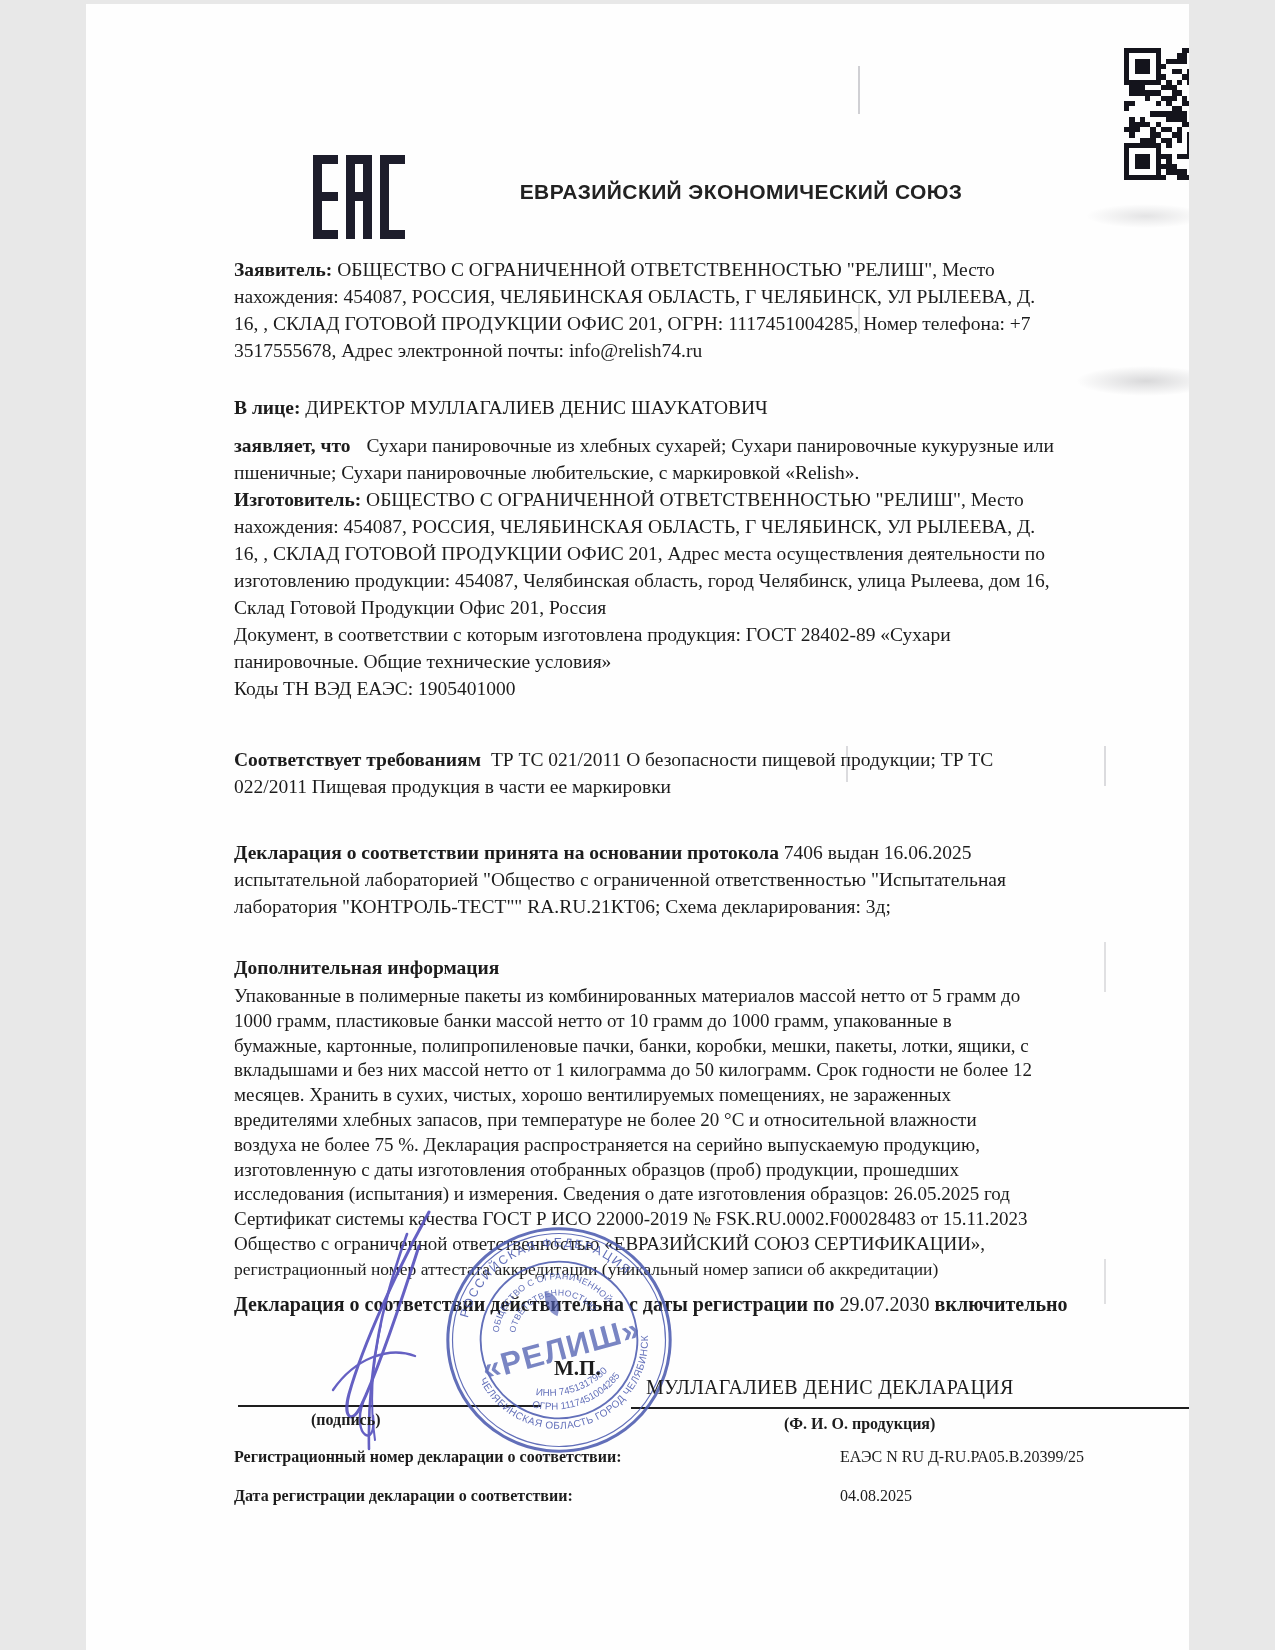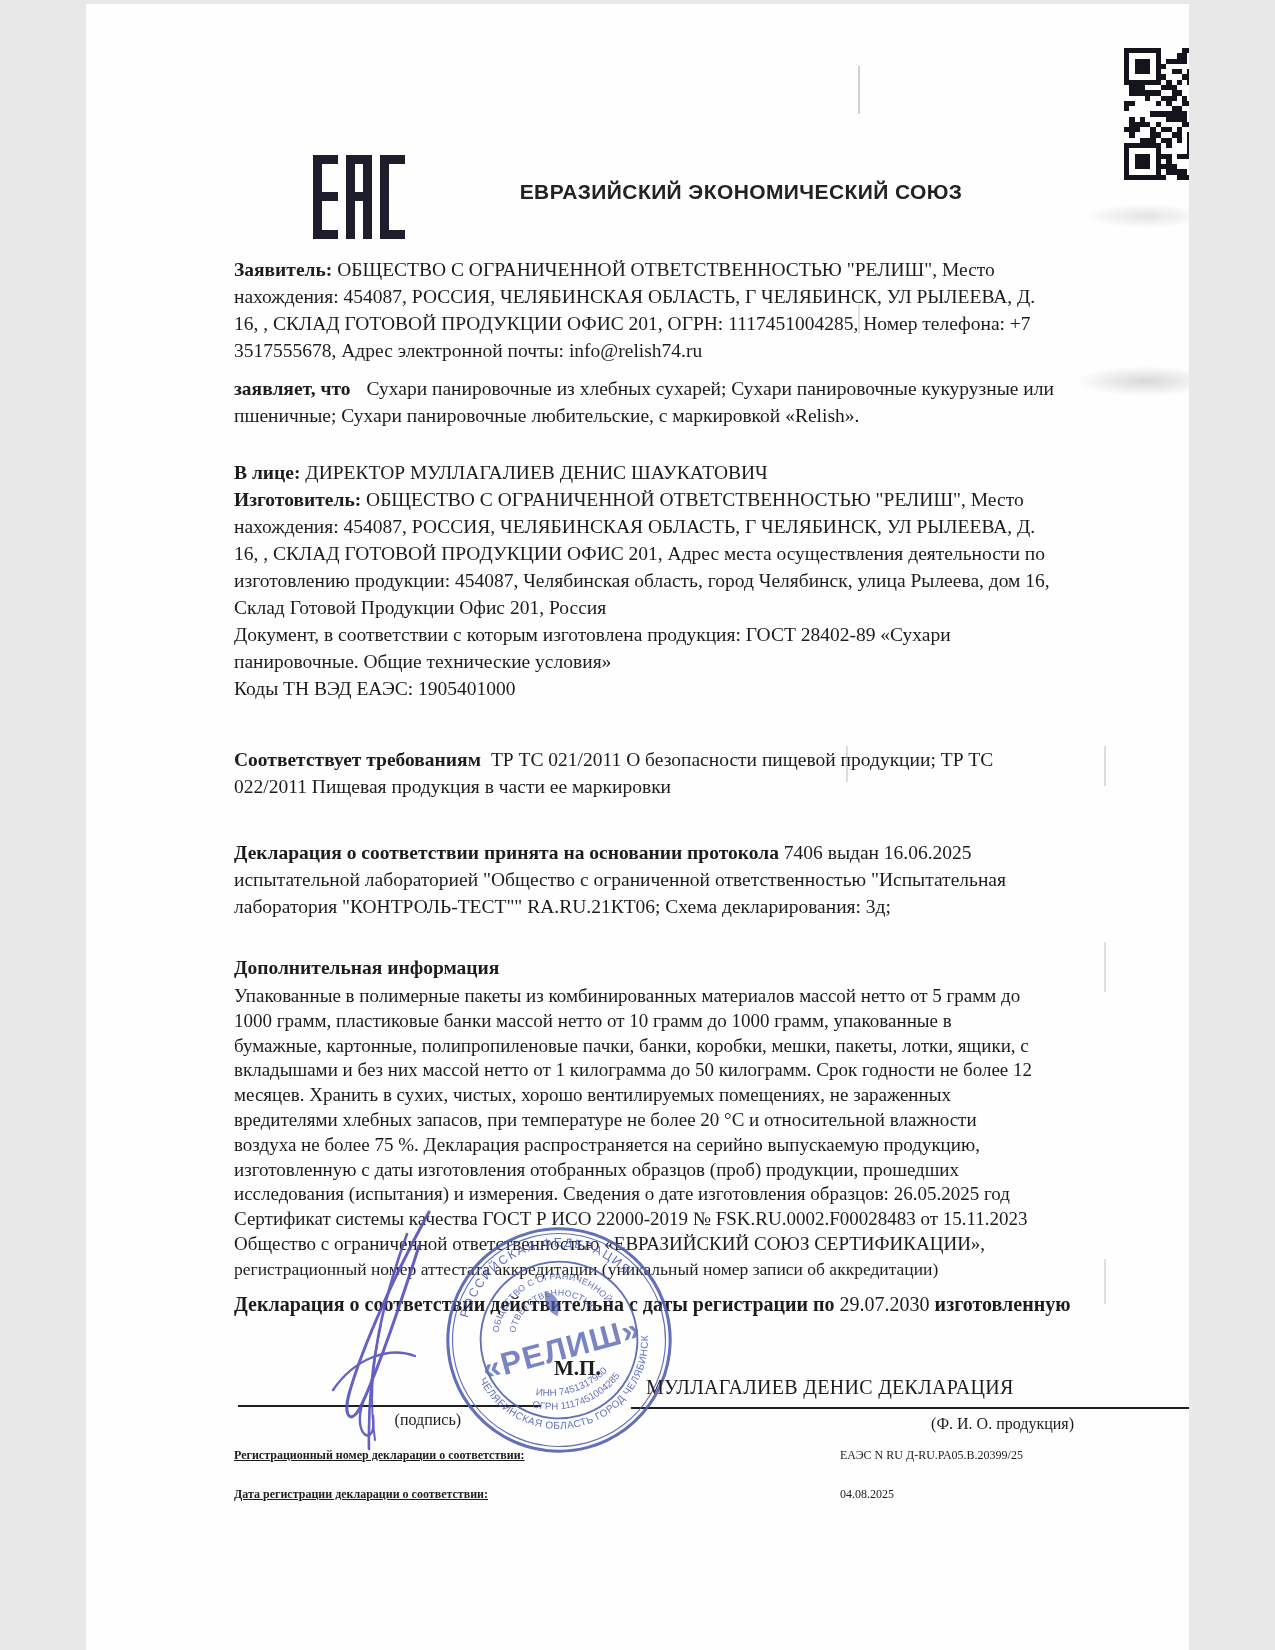--- a/index.html
+++ b/index.html
@@ -38,25 +38,25 @@
   #p-validity{margin-top:9px;font-size:20px;line-height:26px;font-weight:bold;white-space:nowrap;}
   #p-validity .reg{font-weight:normal;}
   
   .sig-svg{position:absolute;left:225px;top:1200px;z-index:3;}
   .stamp{position:absolute;left:356px;top:1219px;width:234px;height:234px;z-index:2;opacity:.88;}
   .mp{position:absolute;left:468px;top:1352px;font-size:21px;font-weight:bold;z-index:4;}
   .fio-name{position:absolute;left:560px;top:1372px;font-size:20px;z-index:4;letter-spacing:.3px;}
   .rule{position:absolute;height:0;border-top:2.5px solid #1e1e1e;z-index:1;}
   .rule.sign{left:152px;top:1401px;width:303px;}
   .rule.name{left:545px;top:1403px;width:592px;}
-  .cap{position:absolute;font-size:16px;font-weight:normal;text-align:right;z-index:4;}
+  .cap{position:absolute;font-size:16px;font-weight:bold;text-align:left;z-index:4;}
   .cap.sign{left:225px;top:1407px;width:150px;}
   .cap.fio{left:698px;top:1411px;width:290px;}
   
-  .reg-row{position:absolute;left:148px;width:1000px;font-size:12px;z-index:4;text-decoration:underline;}
+  .reg-row{position:absolute;left:148px;width:1000px;font-size:16px;z-index:4;}
   .reg-row .rl{font-weight:bold;}
   .reg-row .rv{position:absolute;left:606px;top:0;font-weight:normal;}
   #reg-number{top:1444px;}
   #reg-date{top:1483px;}
   
   .crease{position:absolute;width:2px;background:#9a9aa2;opacity:.45;}
   .smudge{position:absolute;border-radius:50%;
     background:radial-gradient(closest-side,rgba(120,120,125,.28),rgba(120,120,125,0));}
 </style>
 </head>
@@ -423,24 +423,24 @@
         <rect x="20" y="24" width="1" height="1"></rect>
       </g>
     </svg>
 
   <div class="col">
     <p id="p-applicant"><b class="lbl">Заявитель:</b><span class="pl"> ОБЩЕСТВО С ОГРАНИЧЕННОЙ ОТВЕТСТВЕННОСТЬЮ "РЕЛИШ", Место
 нахождения: 454087, РОССИЯ, ЧЕЛЯБИНСКАЯ ОБЛАСТЬ, Г ЧЕЛЯБИНСК, УЛ РЫЛЕЕВА, Д.
 16, , СКЛАД ГОТОВОЙ ПРОДУКЦИИ ОФИС 201, ОГРН: 1117451004285, Номер телефона: +7
 3517555678, Адрес электронной почты: info@relish74.ru</span></p>
 
+    <p id="p-representative"><b class="lbl">В лице:</b> <span class="pl">ДИРЕКТОР МУЛЛАГАЛИЕВ ДЕНИС ШАУКАТОВИЧ</span></p>
+
     <p id="p-declares"><b class="lbl">заявляет, что</b><span class="pl">Сухари панировочные из хлебных сухарей; Сухари панировочные кукурузные или
 пшеничные; Сухари панировочные любительские, с маркировкой «Relish».</span></p>
-
-    <p id="p-representative"><b class="lbl">В лице:</b> <span class="pl">ДИРЕКТОР МУЛЛАГАЛИЕВ ДЕНИС ШАУКАТОВИЧ</span></p>
 
     <p id="p-manufacturer"><b class="lbl">Изготовитель:</b><span class="pl"> ОБЩЕСТВО С ОГРАНИЧЕННОЙ ОТВЕТСТВЕННОСТЬЮ "РЕЛИШ", Место
 нахождения: 454087, РОССИЯ, ЧЕЛЯБИНСКАЯ ОБЛАСТЬ, Г ЧЕЛЯБИНСК, УЛ РЫЛЕЕВА, Д.
 16, , СКЛАД ГОТОВОЙ ПРОДУКЦИИ ОФИС 201, Адрес места осуществления деятельности по
 изготовлению продукции: 454087, Челябинская область, город Челябинск, улица Рылеева, дом 16,
 Склад Готовой Продукции Офис 201, Россия</span></p>
 
     <p id="p-document"><span class="pl">Документ, в соответствии с которым изготовлена продукция: ГОСТ 28402-89 «Сухари
 панировочные. Общие технические условия»</span></p>
 
@@ -459,21 +459,21 @@
 бумажные, картонные, полипропиленовые пачки, банки, коробки, мешки, пакеты, лотки, ящики, с
 вкладышами и без них массой нетто от 1 килограмма до 50 килограмм. Срок годности не более 12
 месяцев. Хранить в сухих, чистых, хорошо вентилируемых помещениях, не зараженных
 вредителями хлебных запасов, при температуре не более 20 °С и относительной влажности
 воздуха не более 75 %. Декларация распространяется на серийно выпускаемую продукцию,
 изготовленную с даты изготовления отобранных образцов (проб) продукции, прошедших
 исследования (испытания) и измерения. Сведения о дате изготовления образцов: 26.05.2025 год
 Сертификат системы качества ГОСТ Р ИСО 22000-2019 № FSK.RU.0002.F00028483 от 15.11.2023
 Общество с ограниченной ответственностью «ЕВРАЗИЙСКИЙ СОЮЗ СЕРТИФИКАЦИИ»,</span><br><span id="p-addinfo-tail">регистрационный номер аттестата аккредитации (уникальный номер записи об аккредитации)</span></p>
 
-    <p id="p-validity"><span>Декларация о соответствии действительна с даты регистрации по </span><span class="reg">29.07.2030</span><span> изготовленную</span></p>
+    <p id="p-validity"><span>Декларация о соответствии действительна с даты регистрации по </span><span class="reg">29.07.2030</span><span> включительно</span></p>
   </div>
 
   <svg class="sig-svg" width="145" height="255" viewBox="0 0 145 255" fill="none" stroke="var(--sig)" stroke-linecap="round" opacity="0.9">
     <path d="M118,8 C88,62 52,140 38,190 C32,212 40,222 50,202 C68,164 92,92 108,42" stroke-width="3"></path>
     <path d="M96,30 C74,90 56,160 58,245" stroke-width="2.6"></path>
     <path d="M22,186 C44,154 78,142 104,152" stroke-width="2.4"></path>
     <path d="M52,198 C40,232 66,246 62,212" stroke-width="2.4"></path>
     <path d="M70,120 C62,156 58,196 64,236" stroke-width="2"></path>
   </svg>
 

